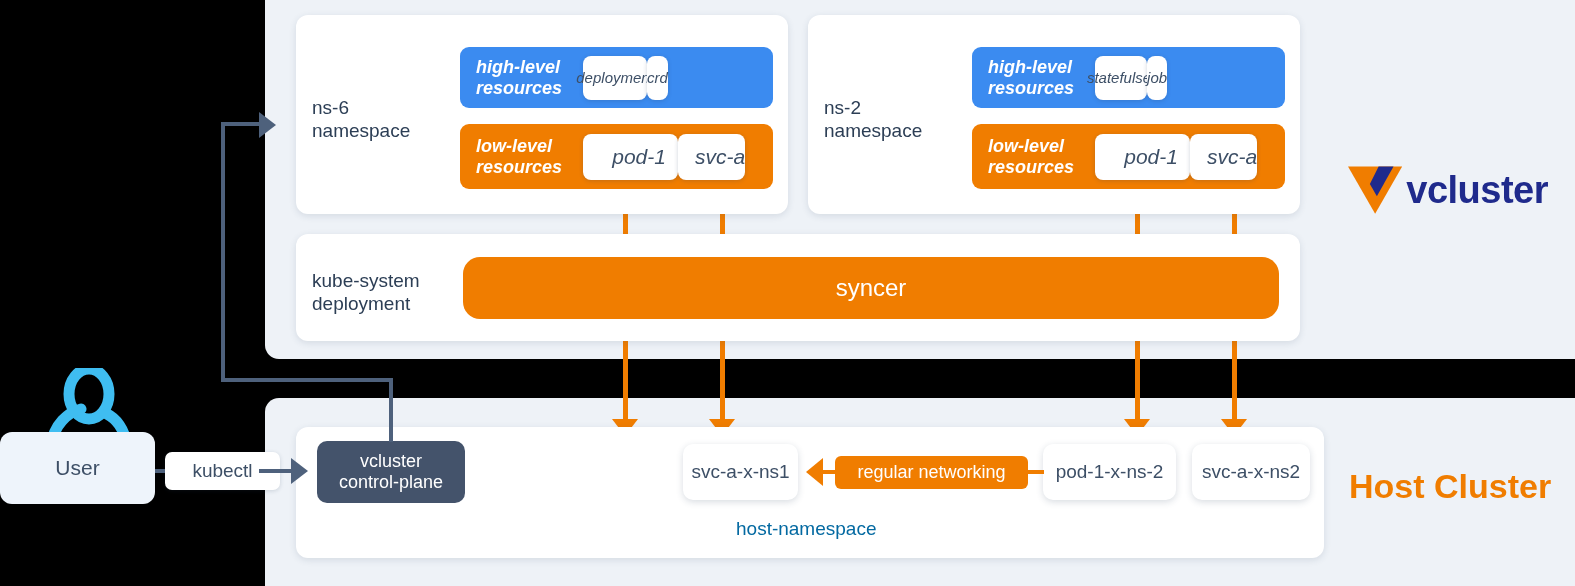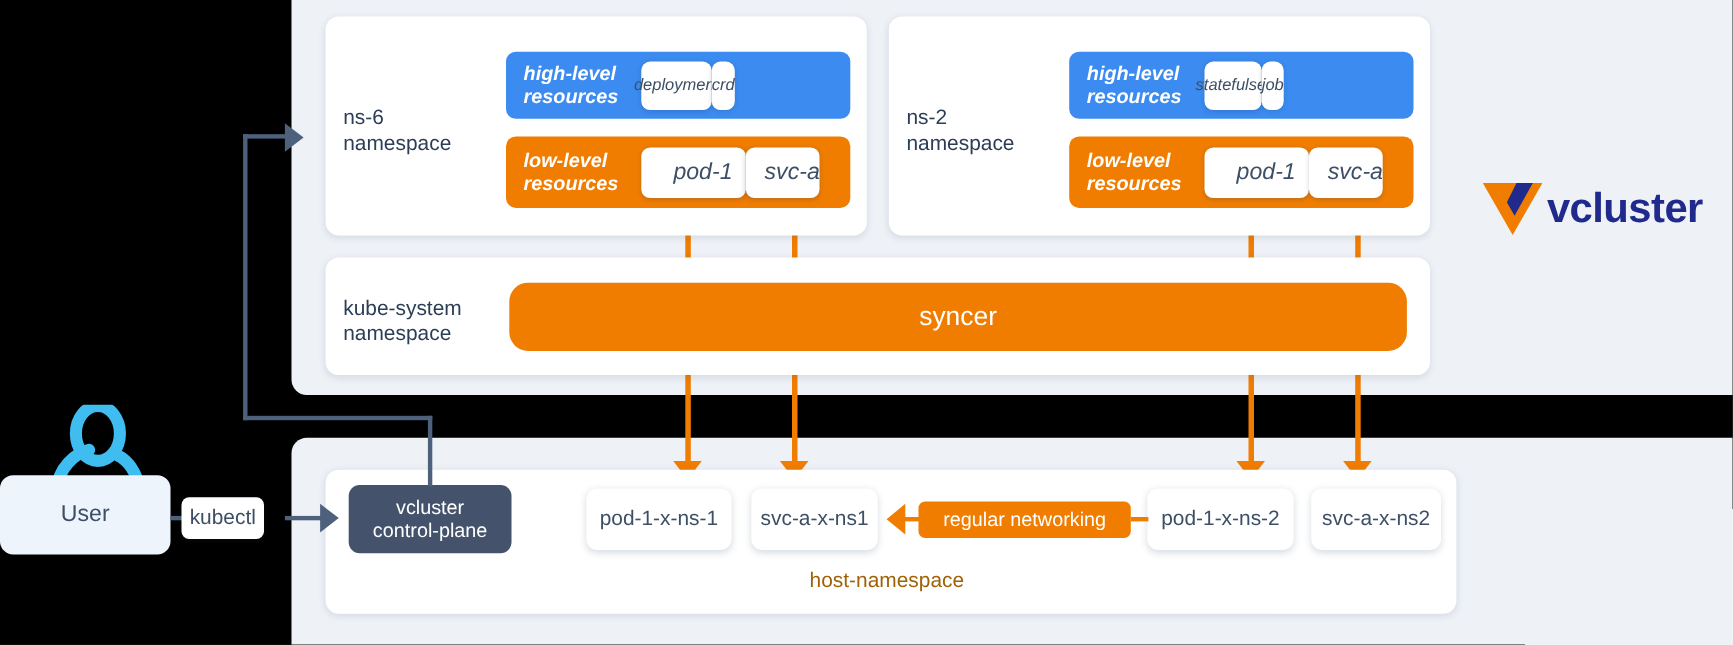--- a/index.html
+++ b/index.html
@@ -77,28 +77,28 @@
 
   #reg-net{position:absolute;left:835px;top:456px;width:193px;height:33px;
            background:#f07d00;border-radius:6px;color:#fff;font-size:18px;
            display:flex;align-items:center;justify-content:center;}
   #reg-net-stem{position:absolute;left:1028px;top:470px;width:16px;height:4px;background:#f07d00;}
   #reg-net-tail{position:absolute;left:820px;top:470px;width:18px;height:4px;background:#f07d00;}
   #reg-net-head{position:absolute;left:806px;top:458px;width:0;height:0;
                 border-top:14px solid transparent;border-bottom:14px solid transparent;
                 border-right:17px solid #f07d00;}
 
-  #host-ns-label{position:absolute;left:736px;top:518px;color:#a16207;font-size:19px;}
+  #host-ns-label{position:absolute;left:736px;top:518px;color:#0369a1;font-size:19px;}
 
   
   #user-box{position:absolute;left:0px;top:432px;width:155px;height:72px;
             background:#eef4fb;border-radius:12px;display:flex;align-items:center;
             justify-content:center;color:#3d4f66;font-size:21px;}
   #user-icon{position:absolute;left:41px;top:368px;width:96px;height:80px;}
-  #kubectl-box{position:absolute;left:165px;top:452px;width:75px;height:38px;
+  #kubectl-box{position:absolute;left:165px;top:452px;width:115px;height:38px;
                background:#fff;border-radius:7px;display:flex;align-items:center;
                justify-content:center;color:#3d4f66;font-size:19px;
                box-shadow:0 1px 4px rgba(40,60,90,.18);}
 
   
   .slate{position:absolute;background:#4e617c;}
   #c-user-kubectl{left:155px;top:469px;width:12px;height:4px;}
   #c-kubectl-arrow{left:259px;top:469px;width:34px;height:4px;}
   #c-kubectl-head{position:absolute;left:291px;top:458px;width:0;height:0;
                   border-top:13px solid transparent;border-bottom:13px solid transparent;
@@ -170,29 +170,28 @@
 
   <div class="strip" id="ns2-low">
     <span class="strip-title">low-level
 resources</span>
     <span class="chip big">pod-1</span>
     <span class="chip big">svc-a</span>
   </div>
 
   <div class="card" id="kube-card"></div>
   <div class="ns-label" id="kube-label">kube-system
-namespace</div>
+deployment</div>
   <div id="syncer-bar">syncer</div>
 
   <div class="card" id="host-card"></div>
 
   <div id="ctrl-plane">vcluster
 control-plane</div>
 
-  <div class="hostbox" id="hb-1">pod-1-x-ns-1</div>
   <div class="hostbox" id="hb-2">svc-a-x-ns1</div>
   <div class="hostbox" id="hb-3">pod-1-x-ns-2</div>
   <div class="hostbox" id="hb-4">svc-a-x-ns2</div>
 
   <div id="reg-net-stem"></div>
   <div id="reg-net">regular networking</div>
   <div id="reg-net-tail"></div>
   <div id="reg-net-head"></div>
 
   <div id="host-ns-label">host-namespace</div>
@@ -217,14 +216,15 @@
   <div id="c-cp-head"></div>
 
   <div id="vcluster-logo">
     <svg width="62" height="58" viewBox="0 0 62 58" xmlns="http://www.w3.org/2000/svg">
       <polygon points="0,2 62,2 31,56" fill="#f07d00"></polygon>
       <polygon points="35,2 52,2 33,36 25,22" fill="#1f2a8c"></polygon>
     </svg>
     <span id="vcluster-word">vcluster</span>
   </div>
 
+  <div id="host-cluster-title">Host Cluster</div>
 
 </div>
 
 </body></html>

